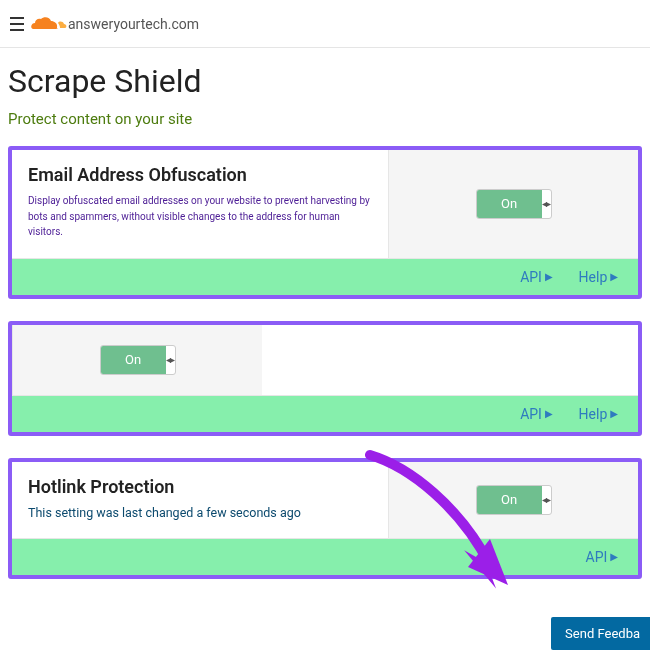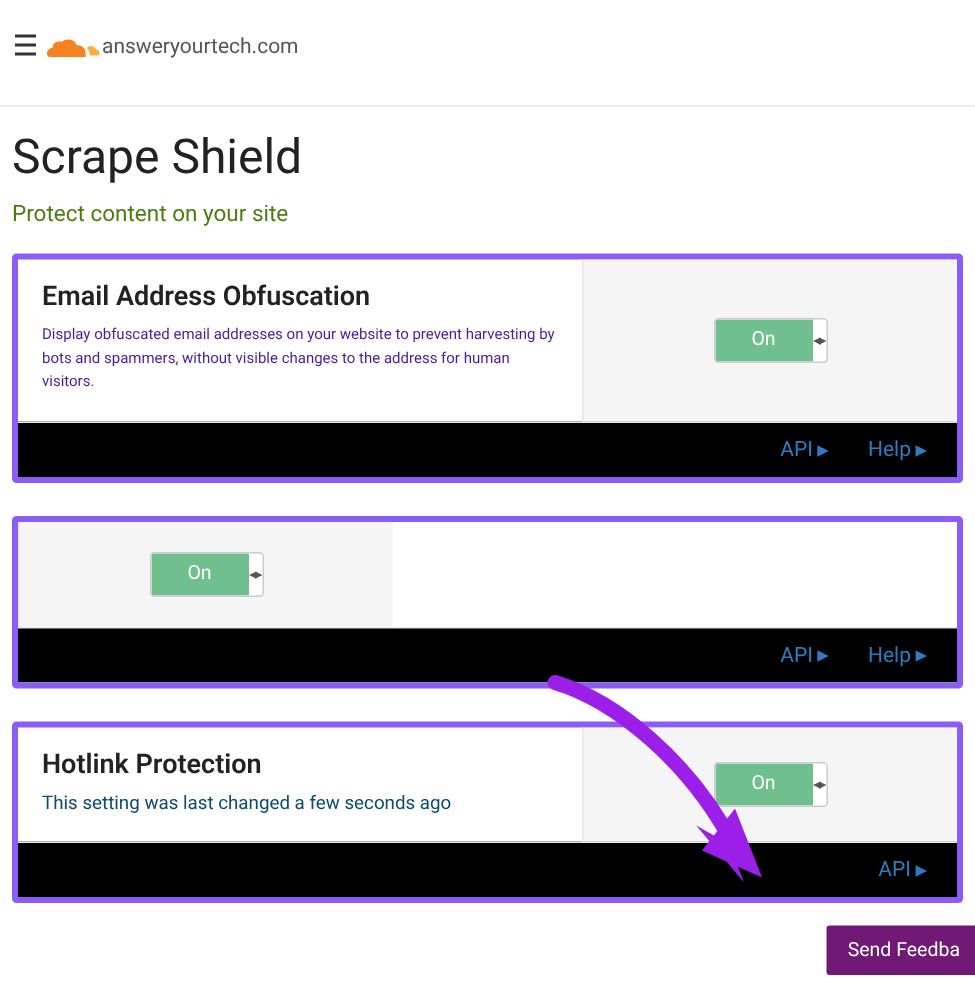--- a/index.html
+++ b/index.html
@@ -7,24 +7,24 @@
     font-family: -apple-system, BlinkMacSystemFont, "Segoe UI", Roboto, Helvetica, Arial, sans-serif;
     background: #fff;
     color: #333;
     width: 650px;
     height: 656px;
     overflow: hidden;
     position: relative;
   }
   .topbar {
     display: flex;
+    align-items: center;
     height: 48px;
     border-bottom: 1px solid #e5e5e5;
     padding: 0 10px;
-    margin-top: 23px;
   }
   .menu-lines {
     width: 14px; height: 14px;
     display: flex; flex-direction: column; justify-content: space-between;
   }
   .menu-lines span { height: 2px; background: #333; display:block; }
   .logo svg { display:block; }
   .domain { font-size: 14px; color: #555; }
 
   .page {
@@ -81,21 +81,21 @@
     color: #0c4a6e;
     margin-top: 8px;
   }
   .card-footer {
     border-top: 1px solid #e6e6e6;
     display: flex;
     justify-content: flex-end;
     align-items: center;
     gap: 26px;
     padding: 10px 20px;
-    background: #000000;
+    background: #86efac;
   }
   .footer-link {
     font-size: 14px;
     color: #2f7bbf;
     cursor: pointer;
     display: inline-flex;
     align-items: center;
     gap: 3px;
   }
   .footer-link .caret {
@@ -130,21 +130,21 @@
     position: absolute;
     left: 350px;
     top: 447px;
     pointer-events: none;
   }
 
   .feedback-btn {
     position: absolute;
     right: 0;
     bottom: 6px;
-    background: #701a75;
+    background: #0369a1;
     color: #fff;
     font-size: 13px;
     padding: 9px 10px 9px 14px;
     border-top-left-radius: 2px;
     border-bottom-left-radius: 2px;
     cursor: pointer;
   }
 </style>
 </head>
 <body>

